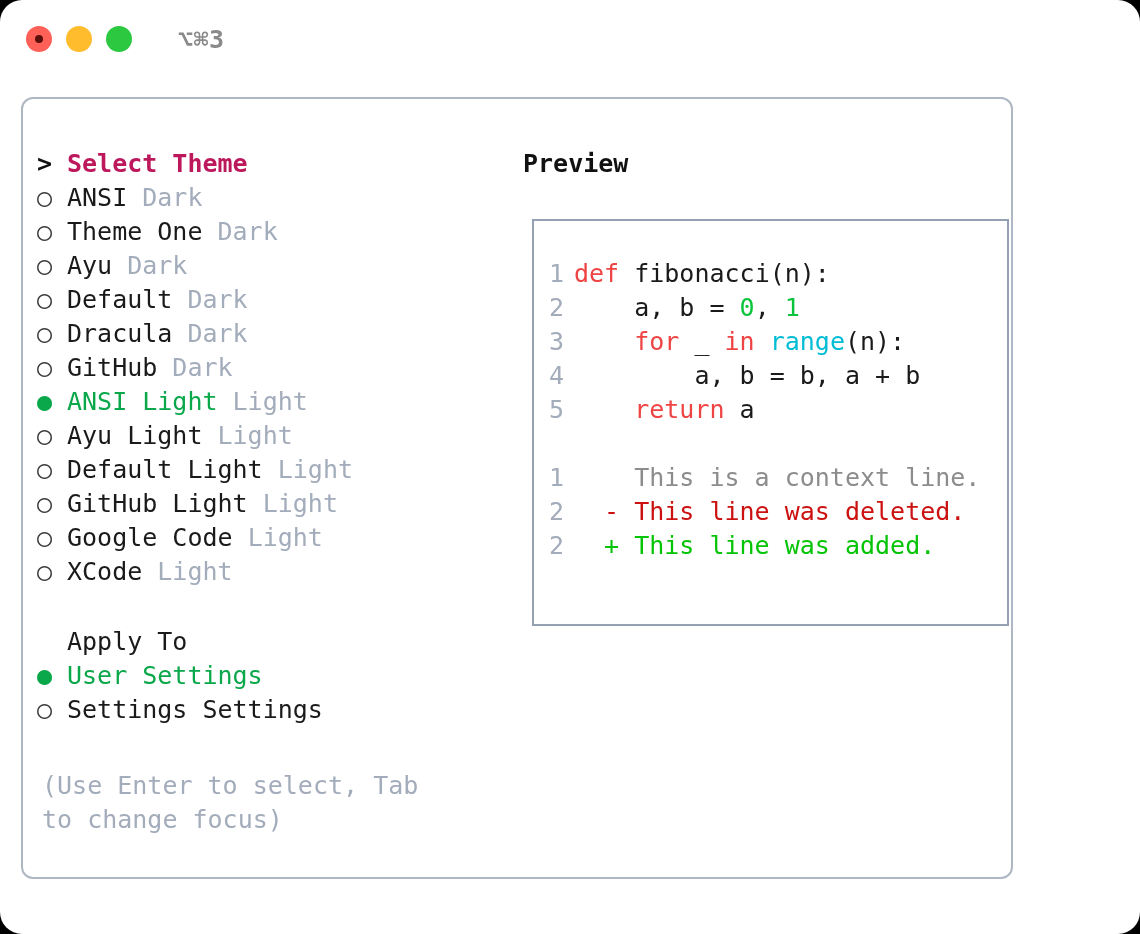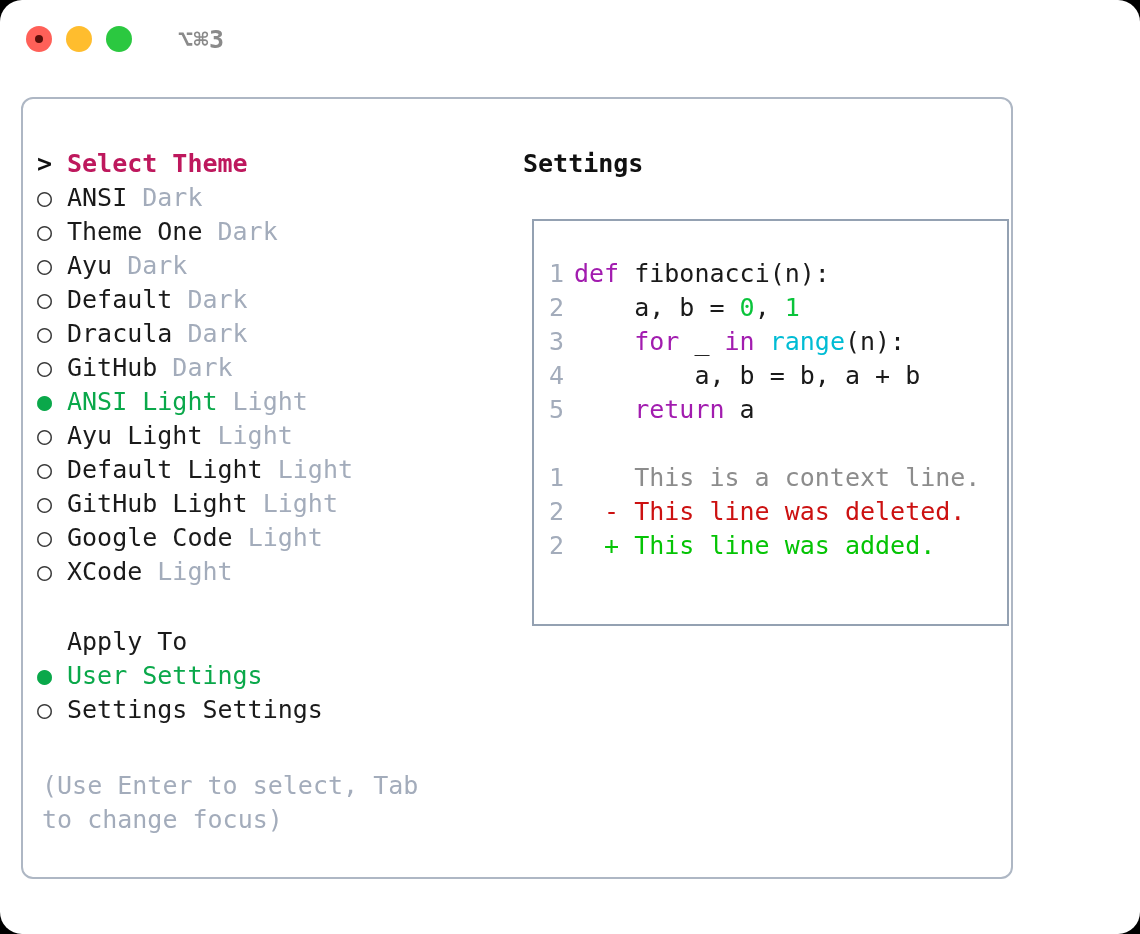--- a/index.html
+++ b/index.html
@@ -181,21 +181,21 @@
   .gutter {
     width: 40px;
     flex: none;
     text-align: right;
     color: #a3acbb;
     padding-right: 10px;
     box-sizing: border-box;
   }
   .code-body { white-space: pre; }
 
-  .tok-kw   { color: #a21caf; }
+  .tok-kw   { color: #ef4444; }
   .tok-fn   { color: #00bcd4; }
   .tok-num  { color: #0ac43b; }
   .tok-txt  { color: #1a1a1a; }
 
   #diff-block { margin-top: 34px; }
   .diff-body { white-space: pre; }
   .diff-ctx  { color: #8c8c8c; }
   .diff-del  { color: #cc1111; }
   .diff-add  { color: #05c405; }
 </style>
@@ -248,21 +248,21 @@
           <div id="apply-list">
               <div class="list-line"><span class="marker bullet-on">●</span><span class="apply-name sel">User Settings</span></div>
               <div class="list-line"><span class="marker bullet-off">○</span><span class="apply-name">Settings Settings</span></div>
             </div>
         </div>
 
         <div id="hint-text">(Use Enter to select, Tab to change focus)</div>
       </div>
 
       <div id="right-col">
-        <div id="preview-heading">Settings</div>
+        <div id="preview-heading">Preview</div>
 
         <div id="preview-box">
           <div id="code-block">
               <div class="code-line"><span class="gutter">1</span><span class="code-body"><span class="tok-kw">def </span><span class="tok-txt">fibonacci(n):</span></span></div>
               <div class="code-line"><span class="gutter">2</span><span class="code-body"><span class="tok-txt">    a, b = </span><span class="tok-num">0</span><span class="tok-txt">, </span><span class="tok-num">1</span></span></div>
               <div class="code-line"><span class="gutter">3</span><span class="code-body"><span class="tok-txt">    </span><span class="tok-kw">for</span><span class="tok-txt"> _ </span><span class="tok-kw">in</span><span class="tok-txt"> </span><span class="tok-fn">range</span><span class="tok-txt">(n):</span></span></div>
               <div class="code-line"><span class="gutter">4</span><span class="code-body"><span class="tok-txt">        a, b = b, a + b</span></span></div>
               <div class="code-line"><span class="gutter">5</span><span class="code-body"><span class="tok-txt">    </span><span class="tok-kw">return</span><span class="tok-txt"> a</span></span></div>
             </div>
           <div id="diff-block">

